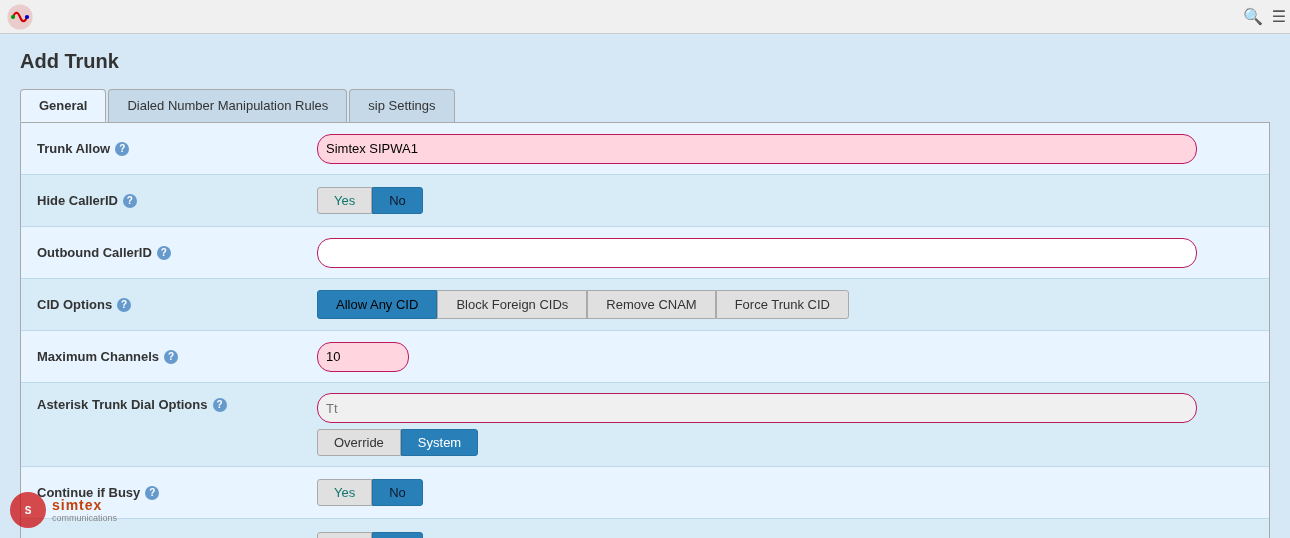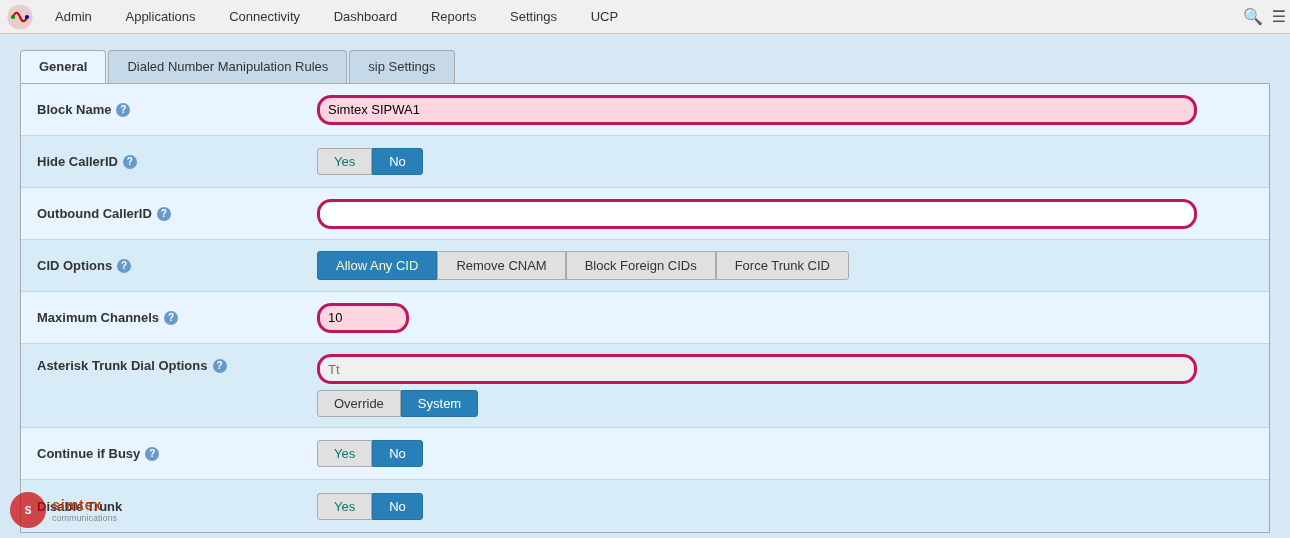--- a/index.html
+++ b/index.html
@@ -129,21 +129,21 @@
     .field-value {
       flex: 1;
       display: flex;
       align-items: center;
       gap: 6px;
     }
 
     
     .text-input {
       height: 30px;
-      border: 3px solid #be185d;
+      border: 1px solid #be185d;
       border-radius: 14px;
       padding: 4px 8px;
       font-size: 13px;
       background: #fff;
     }
     .text-input.wide { width: 100%; max-width: 880px; }
     .text-input.pink-bg { background: #ffd6e0; }
     .text-input.gray-bg { background: #f0f0f0; color: #999; }
 
     
@@ -154,42 +154,42 @@
     .toggle-btn {
       padding: 5px 16px;
       border: 1px solid #aaa;
       cursor: pointer;
       font-size: 13px;
       background: #e0e0e0;
       color: #0f766e;
     }
     .toggle-btn.active-blue {
       background: #2980b9;
-      color: #ffffff;
+      color: #0f172a;
       border-color: #2471a3;
     }
     .toggle-btn:first-child { border-radius: 3px 0 0 3px; }
     .toggle-btn:last-child { border-radius: 0 3px 3px 0; }
 
     
     .cid-group {
       display: flex;
       gap: 0;
     }
     .cid-btn {
       padding: 6px 18px;
       border: 1px solid #aaa;
       cursor: pointer;
       font-size: 13px;
       background: #e0e0e0;
       color: #333;
     }
     .cid-btn.active-blue {
       background: #2980b9;
-      color: #fef9c3;
+      color: #000000;
       border-color: #2471a3;
     }
     .cid-btn:first-child { border-radius: 3px 0 0 3px; }
     .cid-btn:last-child { border-radius: 0 3px 3px 0; }
 
     
     .override-group {
       display: flex;
       gap: 0;
       margin-top: 6px;
@@ -225,48 +225,40 @@
 
 <div class="top-nav">
   <div class="logo">
     <svg class="logo-svg" viewBox="0 0 40 40" xmlns="http://www.w3.org/2000/svg">
       <circle cx="20" cy="20" r="18" fill="#cc0000" opacity="0.15"></circle>
       <path d="M10,20 Q15,8 20,20 Q25,32 30,20" stroke="#cc0000" stroke-width="3" fill="none"></path>
       <circle cx="10" cy="20" r="3" fill="#009900"></circle>
       <circle cx="30" cy="20" r="3" fill="#0000cc"></circle>
     </svg>
   </div>
-  <nav>
-    <a class="nav-item">Admin</a>
-    <a class="nav-item">Applications</a>
-    <a class="nav-item">Connectivity</a>
-    <a class="nav-item">Dashboard</a>
-    <a class="nav-item">Reports</a>
-    <a class="nav-item">Settings</a>
-    <a class="nav-item">UCP</a>
-  </nav>
   <div class="nav-search">
     <button class="search-icon-btn">🔍</button>
     <button class="search-icon-btn">☰</button>
   </div>
 </div>
 
 <div class="page-content">
+  <div class="page-title">Add Trunk</div>
 
   <div class="tabs">
     <div class="tab active">General</div>
     <div class="tab">Dialed Number Manipulation Rules</div>
     <div class="tab">sip Settings</div>
   </div>
 
   <div class="form-container">
 
     <div class="form-row">
       <div class="field-label">
-        <span>Block Name</span>
+        <span>Trunk Allow</span>
         <span class="help-icon">?</span>
       </div>
       <div class="field-value">
         <input type="text" class="text-input wide pink-bg" value="Simtex SIPWA1" style="">
       </div>
     </div>
 
     <div class="form-row alt">
       <div class="field-label">
         <span>Hide CallerID</span>
@@ -291,22 +283,22 @@
     </div>
 
     <div class="form-row alt">
       <div class="field-label">
         <span>CID Options</span>
         <span class="help-icon">?</span>
       </div>
       <div class="field-value">
         <div class="cid-group">
           <button class="cid-btn active-blue">Allow Any CID</button>
+          <button class="cid-btn">Block Foreign CIDs</button>
           <button class="cid-btn">Remove CNAM</button>
-          <button class="cid-btn">Block Foreign CIDs</button>
           <button class="cid-btn">Force Trunk CID</button>
         </div>
       </div>
     </div>
 
     <div class="form-row">
       <div class="field-label">
         <span>Maximum Channels</span>
         <span class="help-icon">?</span>
       </div>

